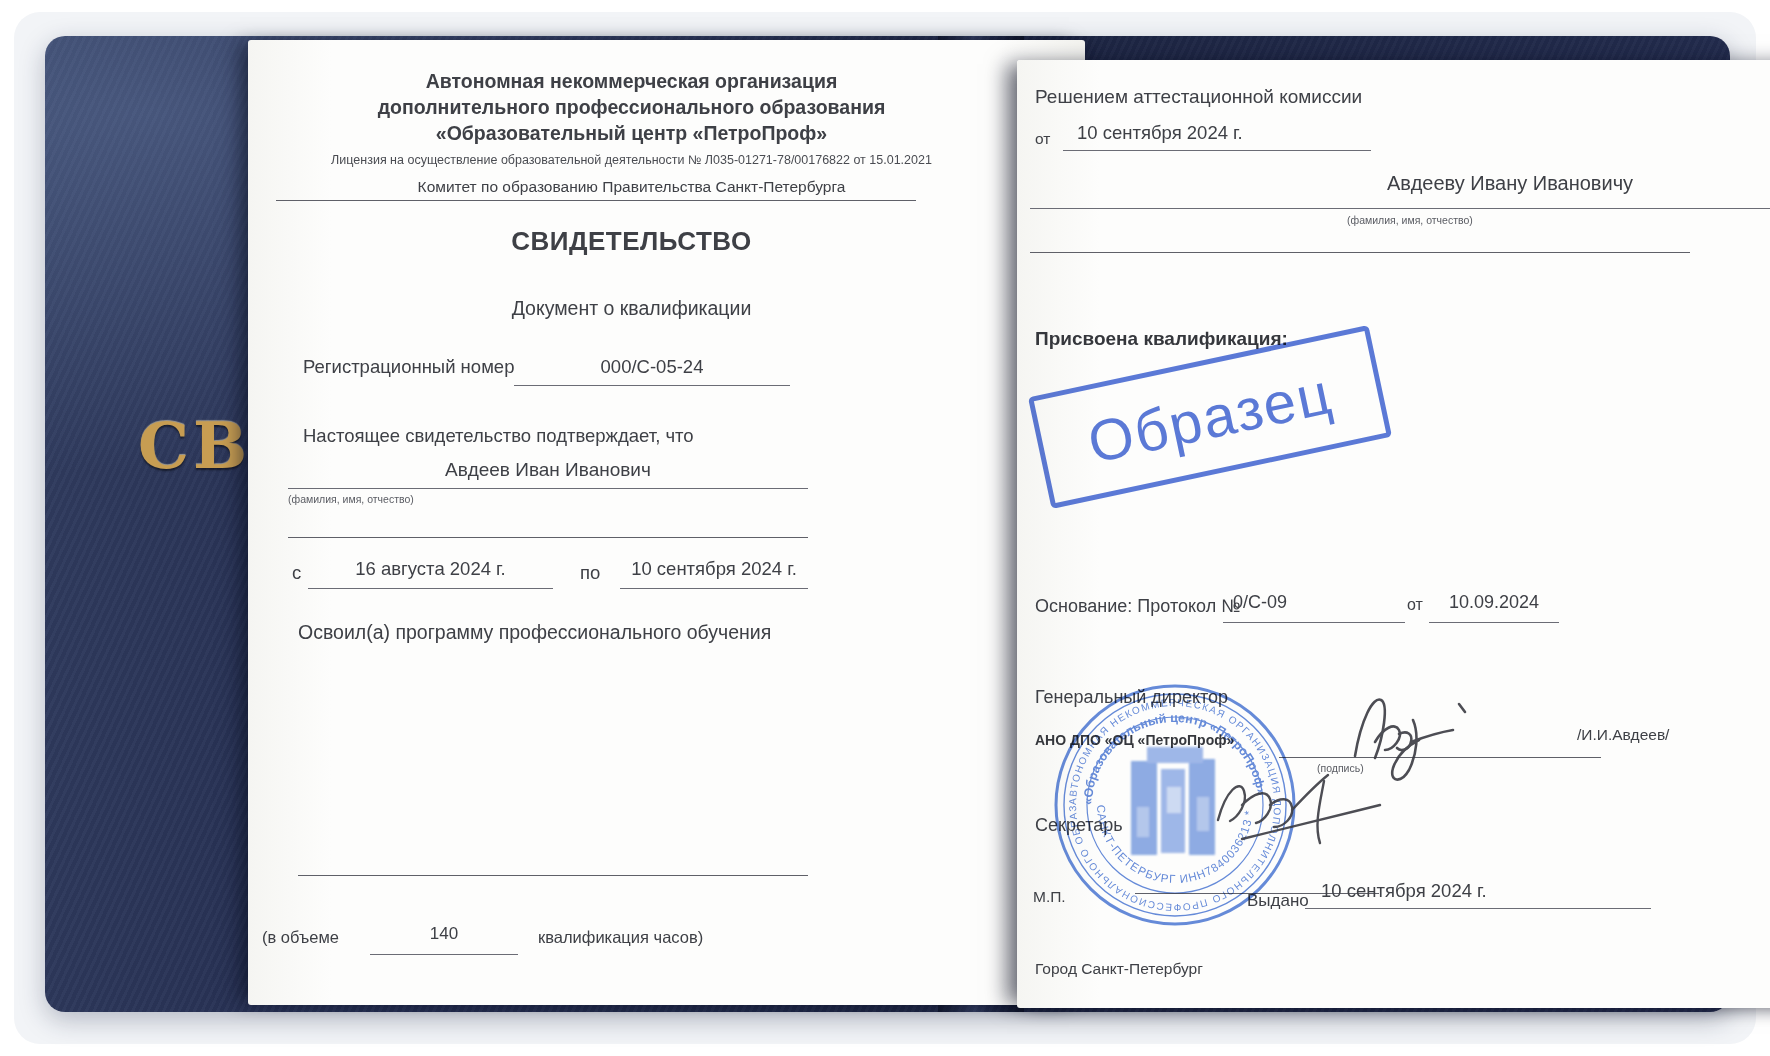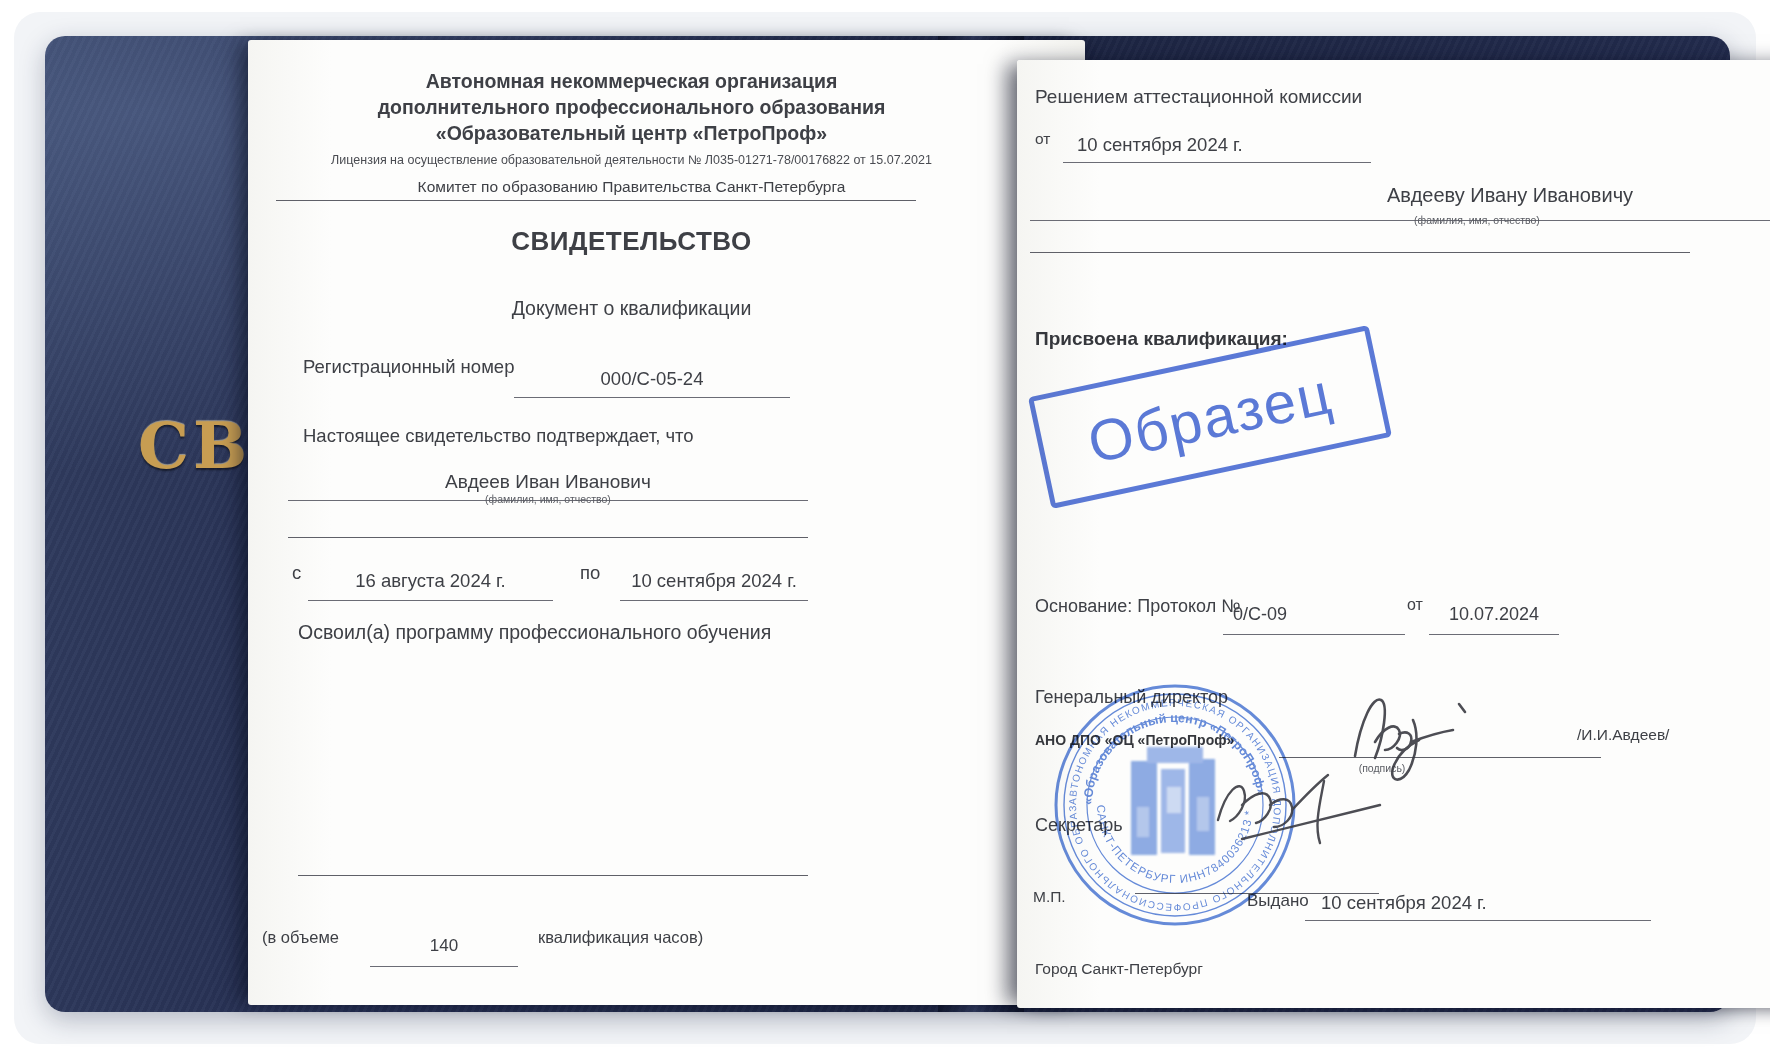--- a/index.html
+++ b/index.html
@@ -22,23 +22,23 @@
   .page{position:absolute;background:linear-gradient(90deg,#f5f5f2,#fdfdfc 10%,#fdfdfc 90%,#f3f3ef);border-radius:3px;}
   .page-left{left:248px;top:40px;width:837px;height:965px;
              box-shadow:-12px 0 18px -4px rgba(8,12,30,.55), 8px 0 16px -8px rgba(8,12,30,.4);}
   .page-right{left:1017px;top:60px;width:835px;height:948px;
              box-shadow:-14px 0 20px -4px rgba(8,12,30,.6), 4px 8px 16px -8px rgba(8,12,30,.35);}
   
   .t{position:absolute;color:#3e4046;font-size:18.5px;white-space:nowrap;}
   .b{font-weight:bold;color:#35373c;}
   .cwrap{position:absolute;left:0;right:70px;text-align:center;color:#3e4046;white-space:nowrap;}
   .ul{position:absolute;border-bottom:1.6px solid #6b6c75;text-align:center;color:#3e4046;
-      font-size:18.5px;white-space:nowrap;margin-top:12px;}
+      font-size:18.5px;white-space:nowrap;}
   .rule{position:absolute;height:0;border-bottom:1.6px solid #5f6068;}
-  .hint{position:absolute;font-size:10.5px;color:#5a5c63;text-align:center;white-space:nowrap;}
+  .hint{position:absolute;font-size:10.5px;color:#5a5c63;text-align:left;white-space:nowrap;}
   
   .stamp{position:absolute;left:19px;top:300px;width:338px;height:104px;border:5px solid #4e6fd6;
          border-radius:5px;transform:rotate(-12deg);display:flex;align-items:center;justify-content:center;
          color:#4e6fd6;font-size:58px;letter-spacing:2px;opacity:.92;mix-blend-mode:multiply;z-index:4;}
   .seal{position:absolute;left:30px;top:617px;width:256px;height:256px;opacity:.8;mix-blend-mode:multiply;z-index:5;}
   .sig{position:absolute;z-index:6;}
 </style>
 </head>
 <body>
 
@@ -48,21 +48,21 @@
   <div class="cover"></div>
   <div class="fold"></div>
   <div class="gold">СВИ</div>
 
   <div class="page page-left">
     <div class="cwrap b" style="top:28px;font-size:19.5px;line-height:26px;">
       <div>Автономная некоммерческая организация</div>
       <div>дополнительного профессионального образования</div>
       <div>«Образовательный центр «ПетроПроф»</div>
     </div>
-    <div class="cwrap" style="top:113px;font-size:12.5px;color:#4a4c52;">Лицензия на осуществление образовательной деятельности № Л035-01271-78/00176822 от 15.07.2021</div>
+    <div class="cwrap" style="top:113px;font-size:12.5px;color:#4a4c52;">Лицензия на осуществление образовательной деятельности № Л035-01271-78/00176822 от 15.01.2021</div>
     <div class="cwrap" style="top:138px;font-size:15.5px;">Комитет по образованию Правительства Санкт-Петербурга</div>
     <div class="rule" style="left:28px;width:640px;top:160px;"></div>
 
     <div class="cwrap b" style="top:186px;font-size:26px;letter-spacing:.5px;">СВИДЕТЕЛЬСТВО</div>
     <div class="cwrap" style="top:257px;font-size:19.5px;">Документ о квалификации</div>
 
     <div class="t" style="left:55px;top:316px;">Регистрационный номер</div>
     <div class="ul" style="left:266px;top:316px;width:276px;height:29px;">000/С-05-24</div>
 
     <div class="t" style="left:55px;top:385px;">Настоящее свидетельство подтверждает, что</div>
@@ -94,21 +94,21 @@
     <div class="hint" style="left:330px;width:260px;top:154px;">(фамилия, имя, отчество)</div>
     <div class="rule" style="left:13px;width:660px;top:192px;"></div>
 
     <div class="t b" style="left:18px;top:268px;font-size:19px;">Присвоена квалификация:</div>
 
     <div class="stamp">Образец</div>
 
     <div class="t" style="left:18px;top:536px;font-size:18px;">Основание: Протокол №</div>
     <div class="ul" style="left:206px;top:532px;width:172px;height:30px;font-size:18px;text-align:left;padding-left:10px;">0/С-09</div>
     <div class="t" style="left:390px;top:536px;font-size:16px;">от</div>
-    <div class="ul" style="left:412px;top:532px;width:130px;height:30px;font-size:18px;">10.07.2024</div>
+    <div class="ul" style="left:412px;top:532px;width:130px;height:30px;font-size:18px;">10.09.2024</div>
 
     <div class="t" style="left:18px;top:627px;font-size:18px;">Генеральный директор</div>
     <div class="t b" style="left:18px;top:672px;font-size:14px;">АНО ДПО «ОЦ «ПетроПроф»</div>
     <div class="rule" style="left:262px;width:322px;top:697px;"></div>
     <div class="hint" style="left:300px;width:130px;top:702px;">(подпись)</div>
     <div class="t" style="left:560px;top:666px;font-size:15.5px;">/И.И.Авдеев/</div>
 
     <div class="t" style="left:18px;top:755px;font-size:18px;">Секретарь</div>
     <div class="rule" style="left:118px;width:244px;top:833px;"></div>
 

